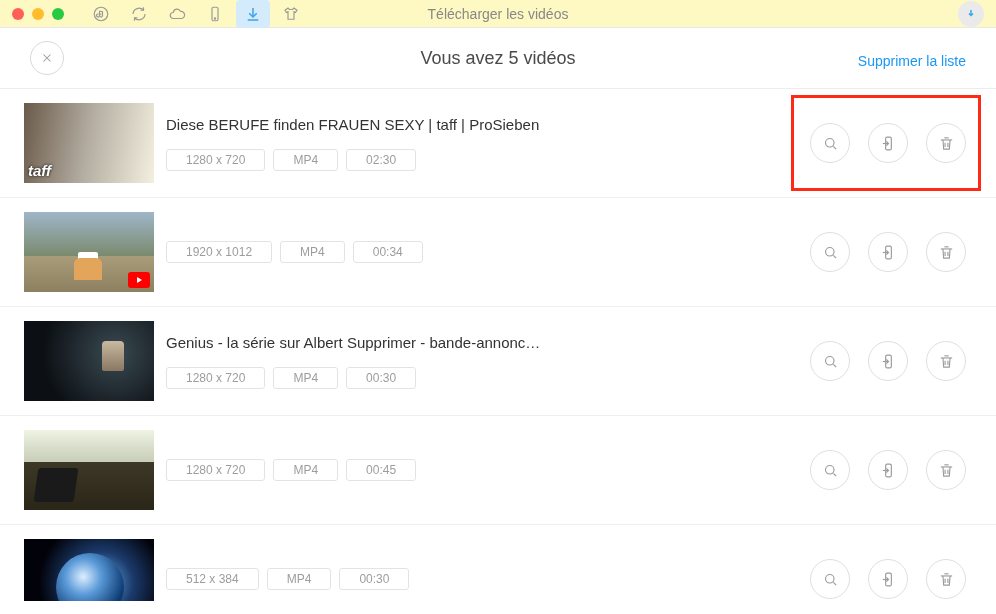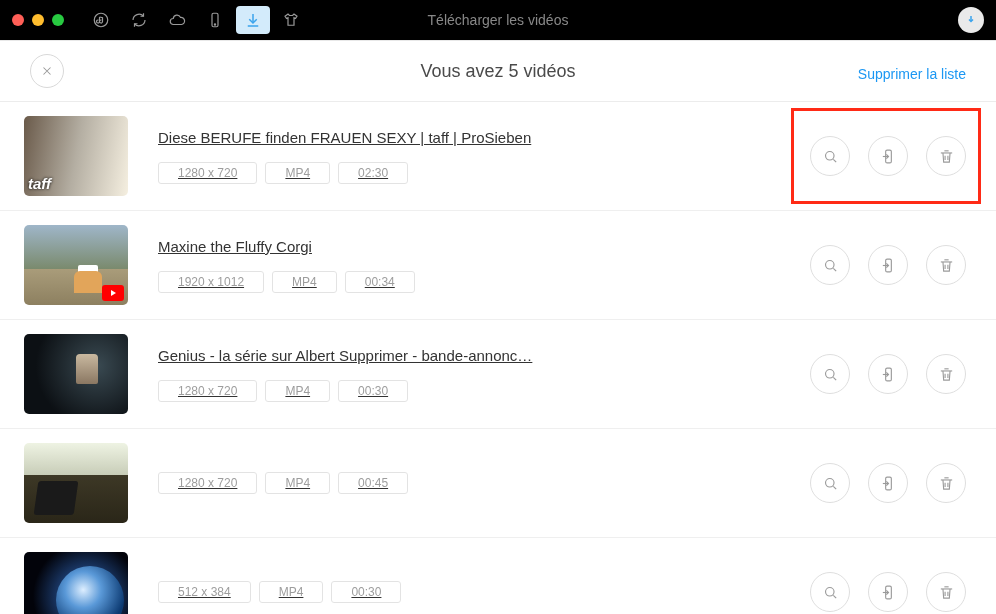--- a/index.html
+++ b/index.html
@@ -6,22 +6,22 @@
   body {
     font-family: -apple-system, BlinkMacSystemFont, "Helvetica Neue", Arial, sans-serif;
     background: #fff;
     width: 996px;
     height: 614px;
     overflow: hidden;
     color: #333;
   }
   
   .toolbar {
-    height: 41px;
-    background: #000000;
+    height: 28px;
+    background: #fef9c3;
     border-bottom: 1px solid #e8e8e8;
     display: flex;
     align-items: center;
     padding: 0 12px;
     position: relative;
   }
   .traffic-lights { display: flex; gap: 8px; margin-right: 20px; }
   .tl { width: 12px; height: 12px; border-radius: 50%; }
   .tl.red { background: #ff5f57; }
   .tl.yellow { background: #ffbd2e; }
@@ -93,32 +93,31 @@
   
   .list { overflow-y: auto; height: calc(614px - 41px - 61px); }
   .row {
     display: flex;
     align-items: center;
     padding: 14px 24px;
     border-bottom: 1px solid #efefef;
     position: relative;
   }
   .thumb {
-    width: 104px; height: 80px;
-    border-radius: 5px;
+    width: 130px; height: 80px;
+    border-radius: 0;
     flex-shrink: 0;
     display: flex; align-items: center; justify-content: center;
     overflow: hidden;
     position: relative;
   }
   .info {
-    margin-left: 30px;
+    margin-left: 12px;
     flex: 1;
     min-width: 0;
-    text-decoration: underline;
   }
   .video-title {
     font-size: 15px;
     color: #333;
     margin-bottom: 16px;
     white-space: nowrap;
     overflow: hidden;
     text-overflow: ellipsis;
   }
   .tags { display: flex; gap: 8px; }
@@ -273,21 +272,20 @@
       </div>
     </div>
     <div class="highlight-box"></div>
   </div>
 
   <div class="row">
     <div class="thumb thumb2">
       <span class="yt"></span>
     </div>
     <div class="info">
-      <div class="video-title">Maxine the Fluffy Corgi</div>
       <div class="tags">
         <span class="tag">1920 x 1012</span>
         <span class="tag">MP4</span>
         <span class="tag">00:34</span>
       </div>
     </div>
     <div class="actions">
       <div class="action-btn">
         <svg viewBox="0 0 24 24" fill="none" stroke="currentColor" stroke-width="1.6">
             <circle cx="11" cy="11" r="6"></circle>

